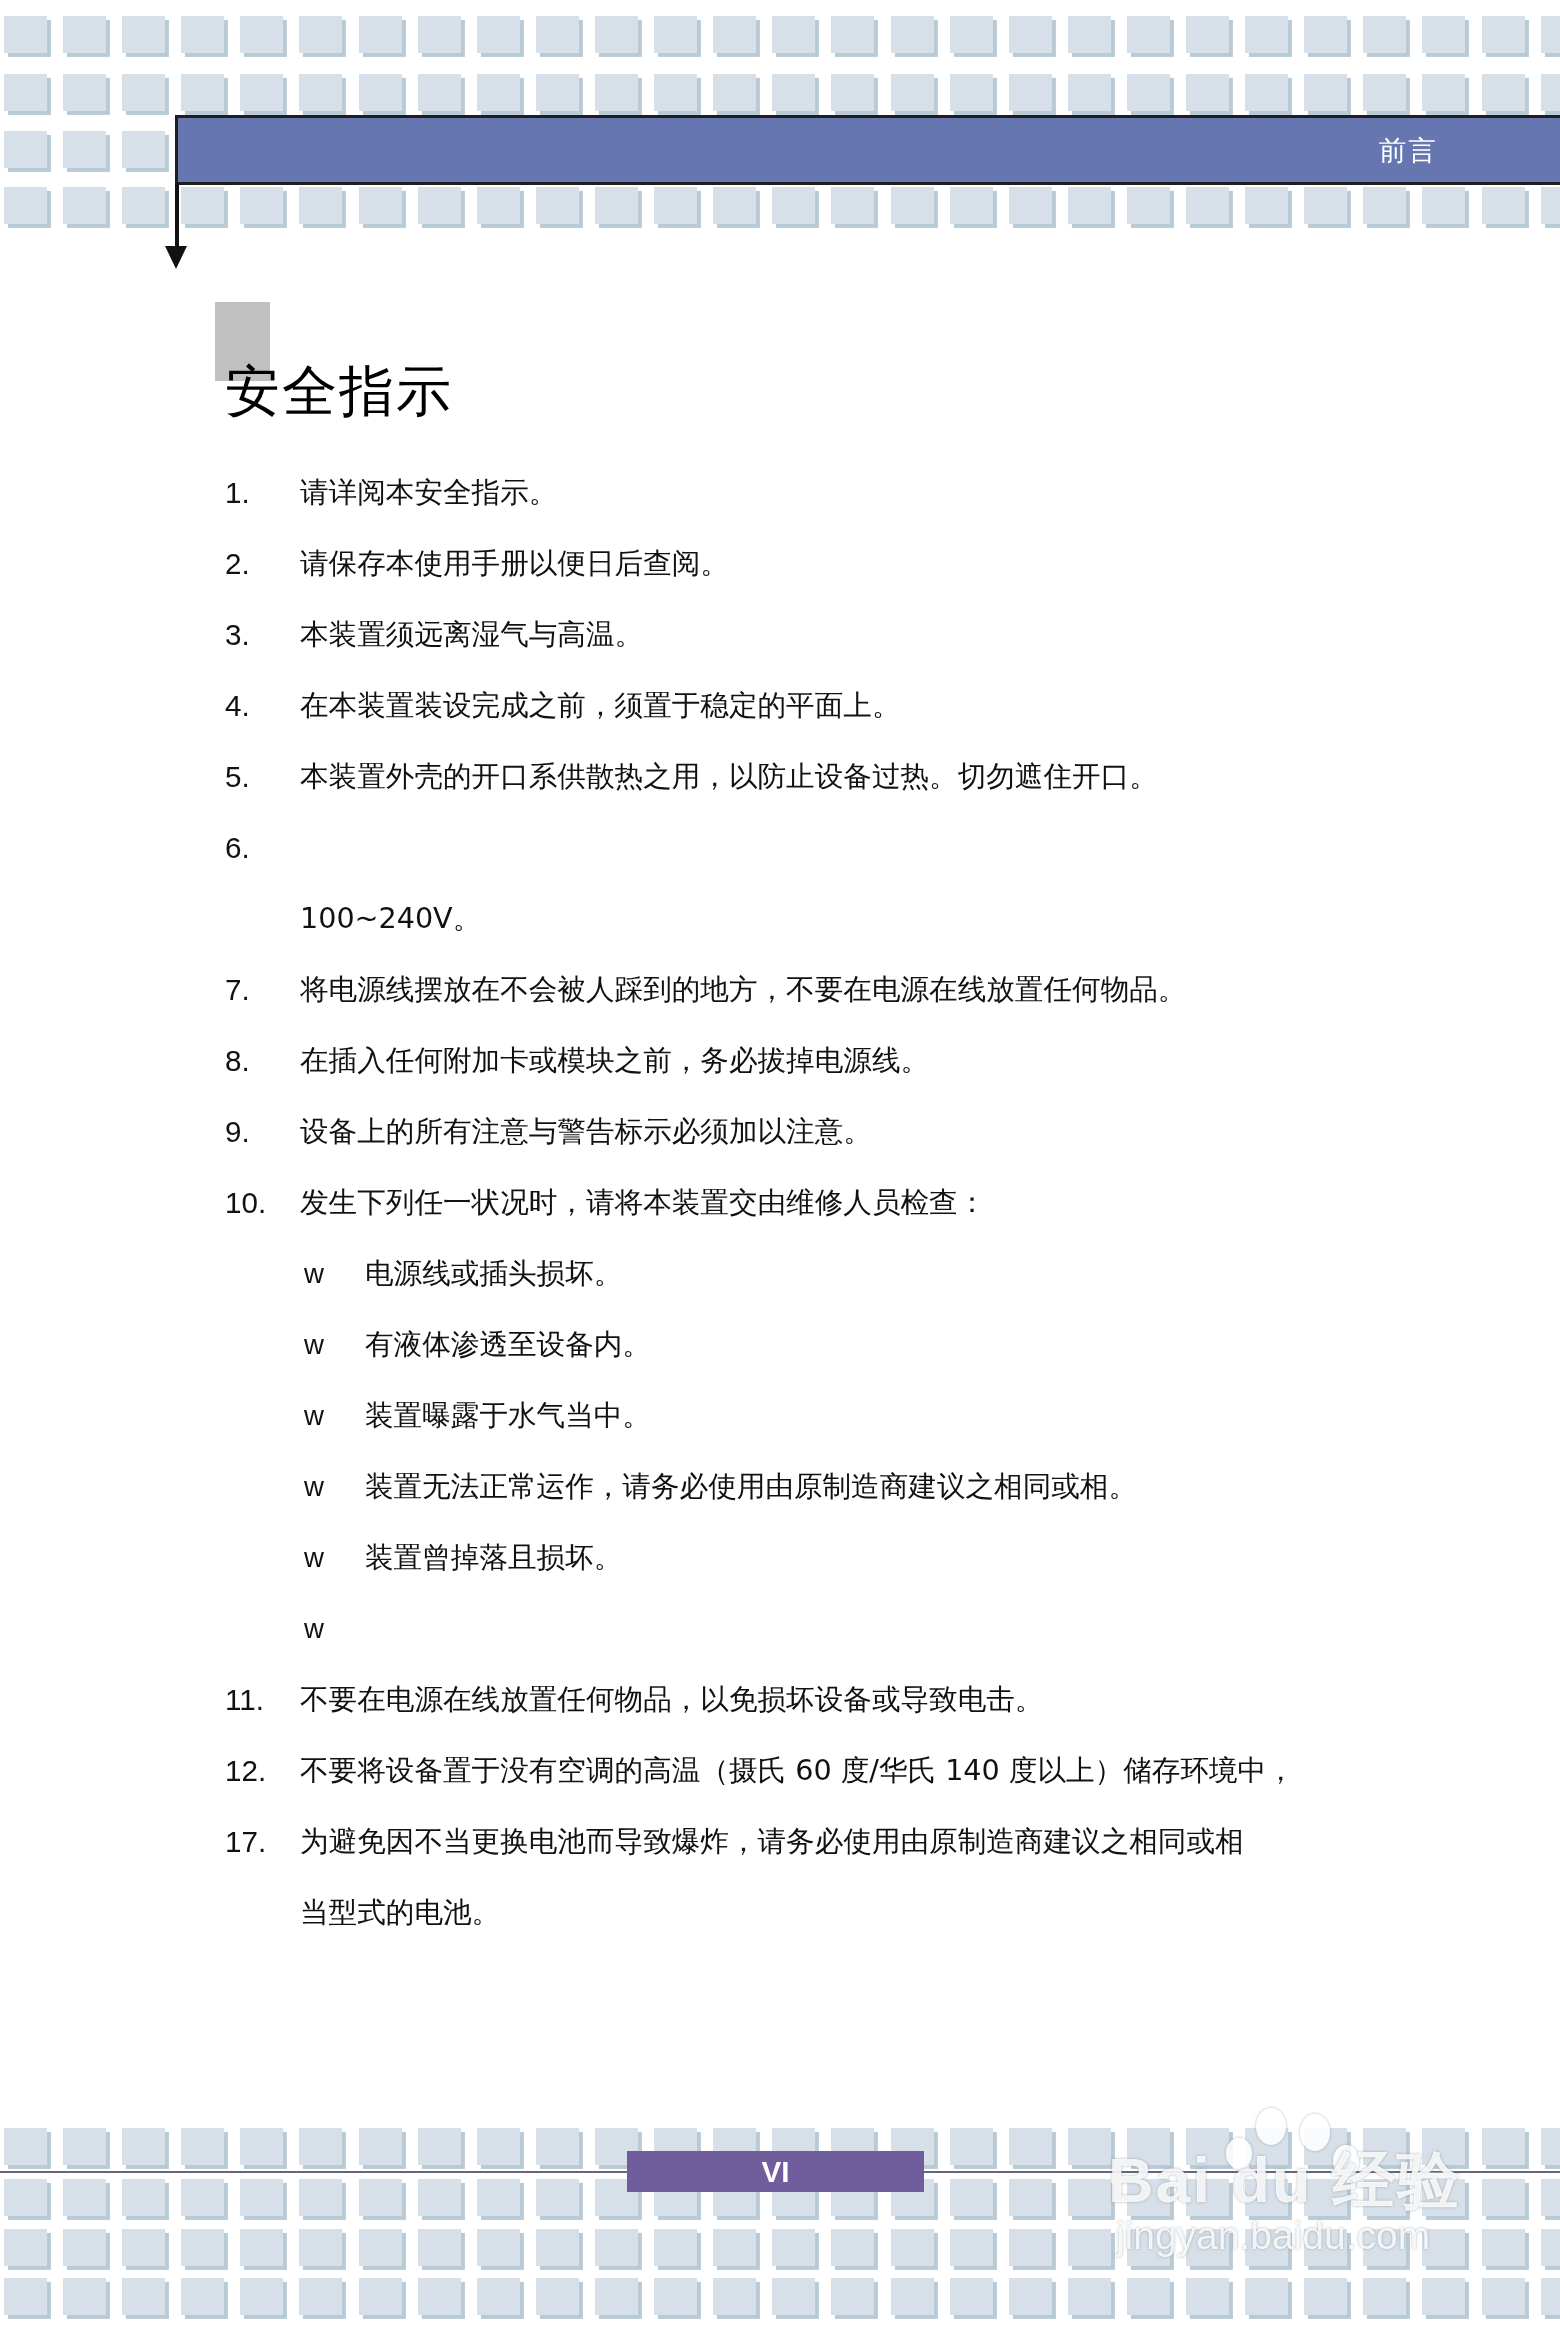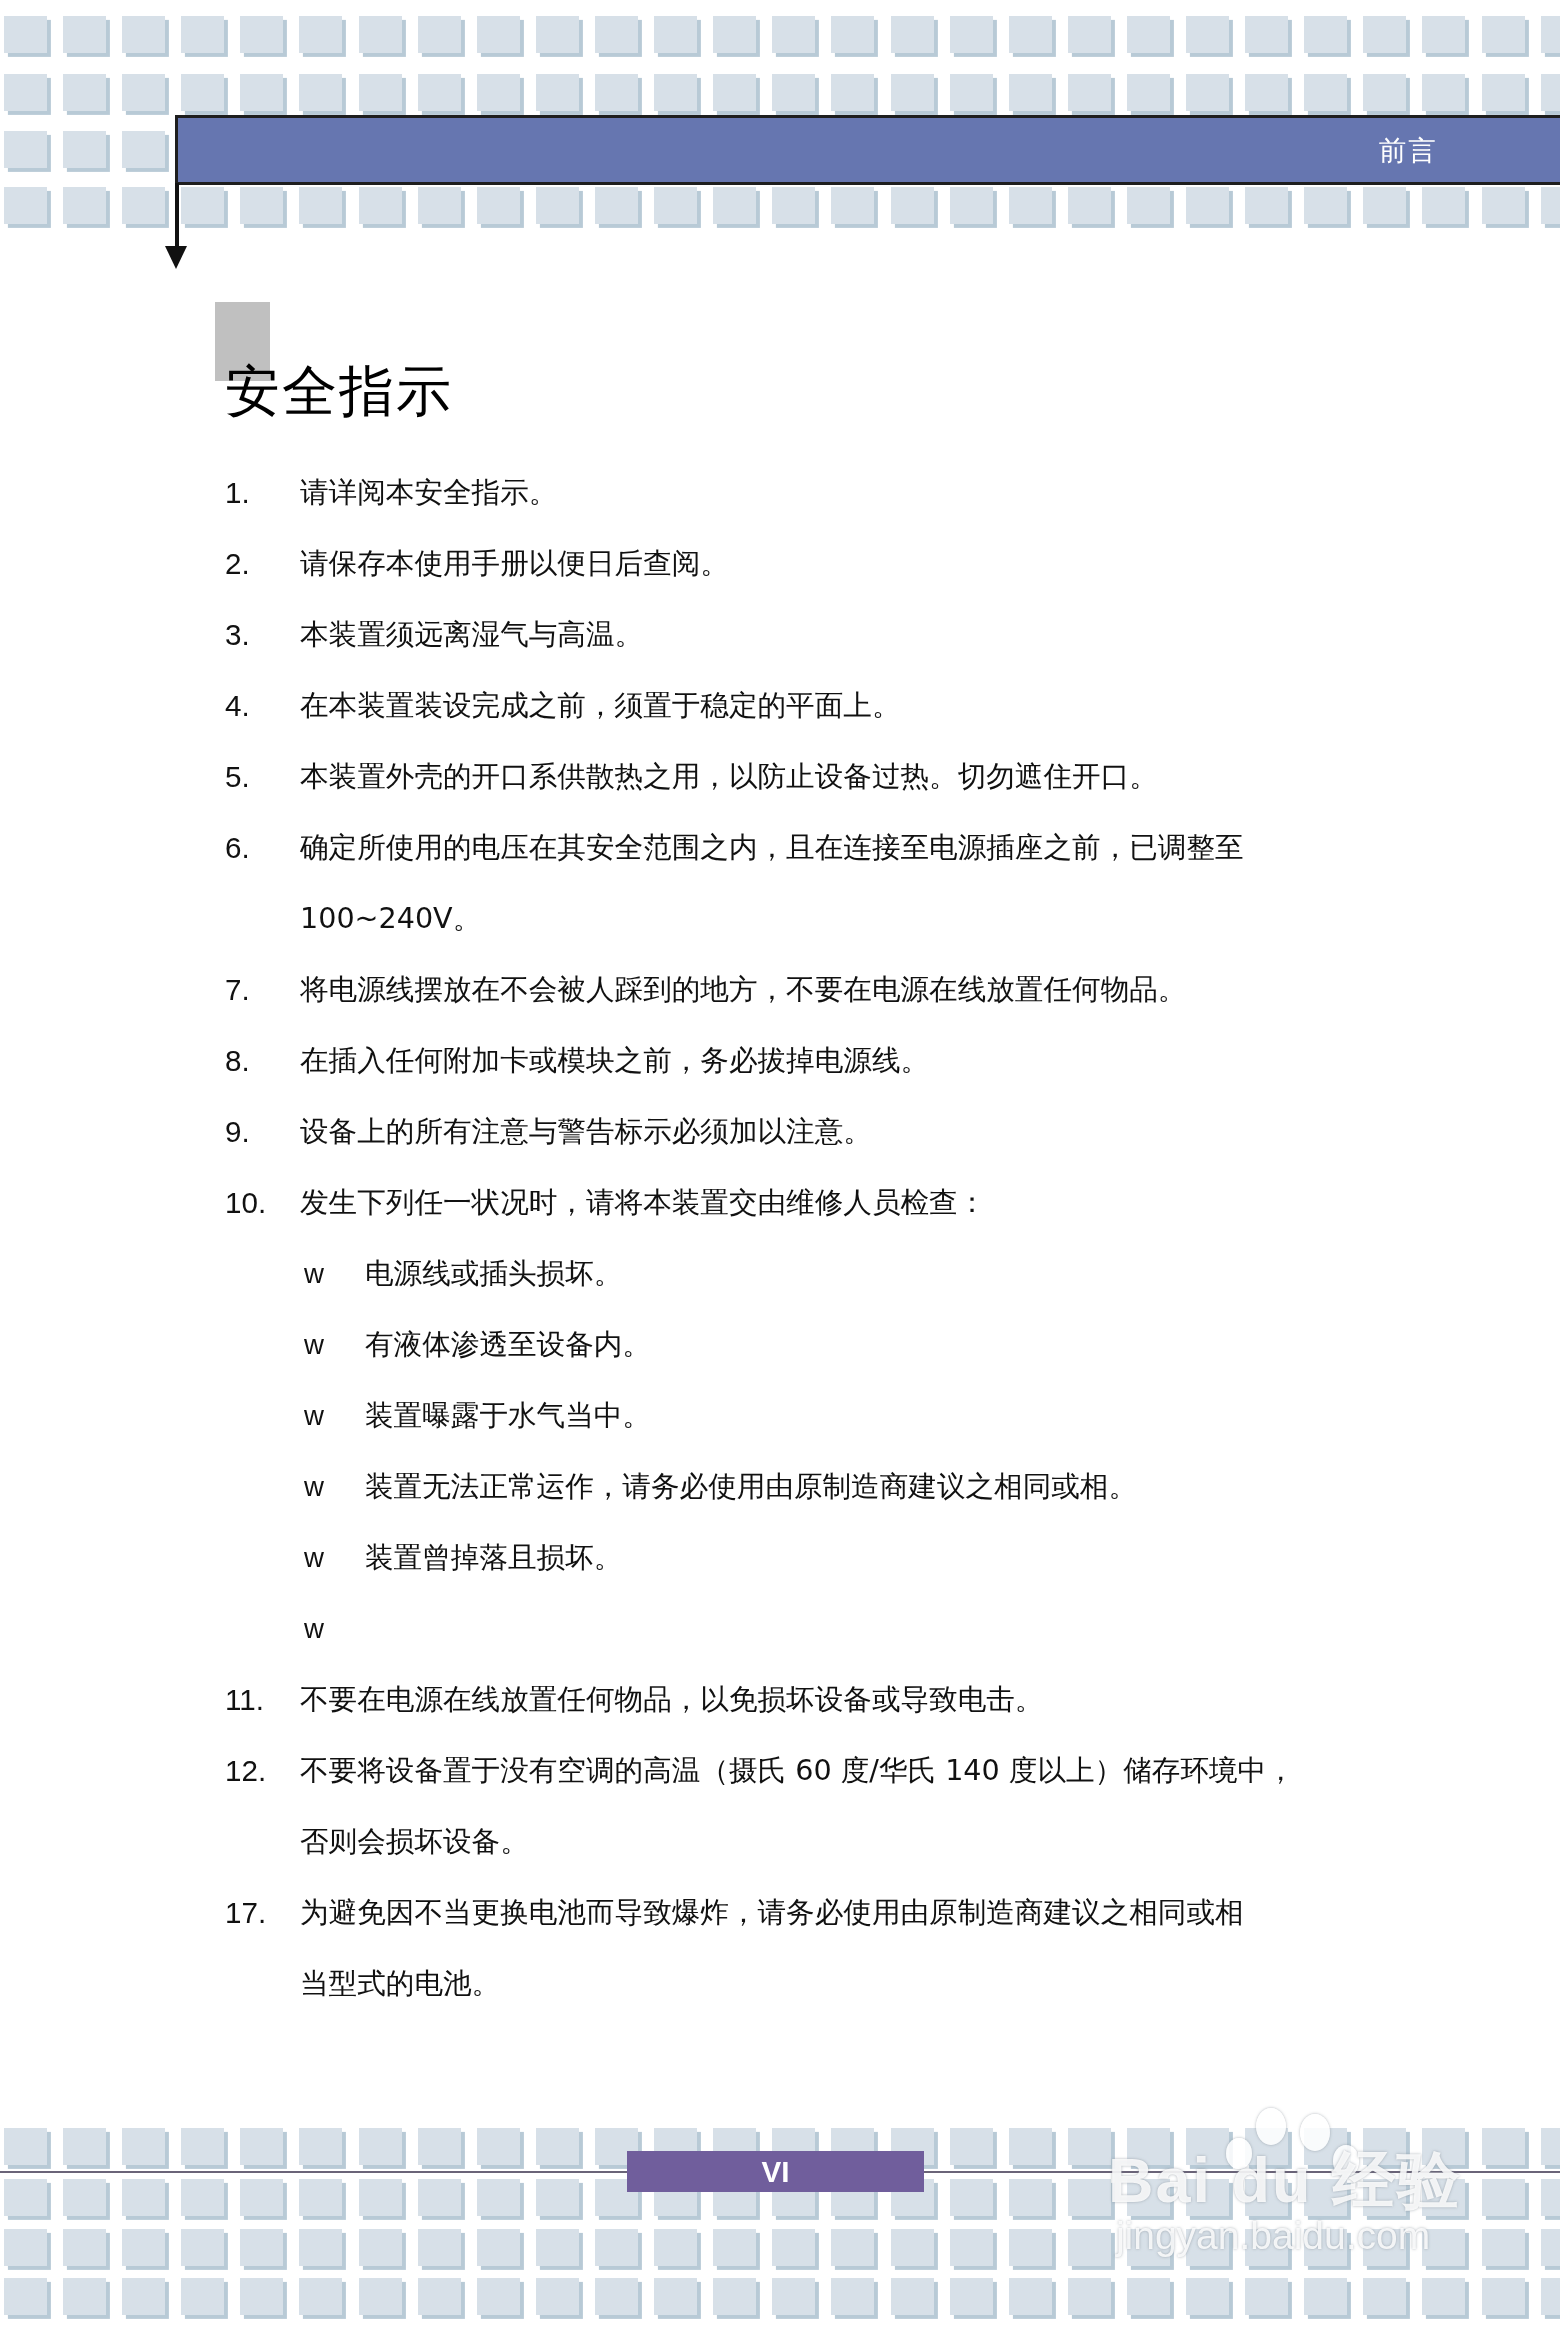--- a/index.html
+++ b/index.html
@@ -205,21 +205,20 @@
   <div class="row">
       <span class="num">4.</span>
       <span class="txt">在本装置装设完成之前，须置于稳定的平面上。</span>
     </div>
   <div class="row">
       <span class="num">5.</span>
       <span class="txt">本装置外壳的开口系供散热之用，以防止设备过热。切勿遮住开口。</span>
     </div>
   <div class="row">
       <span class="num">6.</span>
-      <span class="txt">确定所使用的电压在其安全范围之内，且在连接至电源插座之前，已调整至</span>
     </div>
   <div class="row cont">
       <span class="txt">100~240V。</span>
     </div>
   <div class="row">
       <span class="num">7.</span>
       <span class="txt">将电源线摆放在不会被人踩到的地方，不要在电源在线放置任何物品。</span>
     </div>
   <div class="row">
       <span class="num">8.</span>
@@ -256,23 +255,20 @@
   <div class="row sub">
       <span class="bullet">w</span>
     </div>
   <div class="row">
       <span class="num">11.</span>
       <span class="txt">不要在电源在线放置任何物品，以免损坏设备或导致电击。</span>
     </div>
   <div class="row">
       <span class="num">12.</span>
       <span class="txt">不要将设备置于没有空调的高温（摄氏 60 度/华氏 140 度以上）储存环境中，</span>
-    </div>
-  <div class="row cont">
-      <span class="txt">否则会损坏设备。</span>
     </div>
   <div class="row">
       <span class="num">17.</span>
       <span class="txt">为避免因不当更换电池而导致爆炸，请务必使用由原制造商建议之相同或相</span>
     </div>
   <div class="row cont">
       <span class="txt">当型式的电池。</span>
     </div>
 </div>
 

